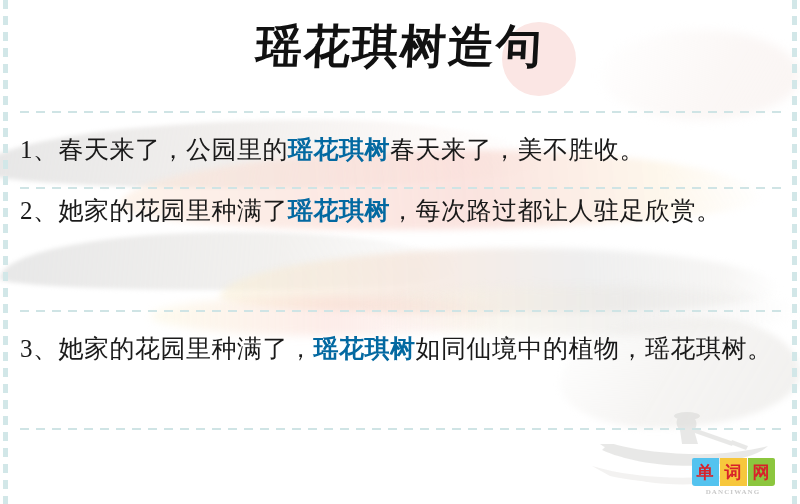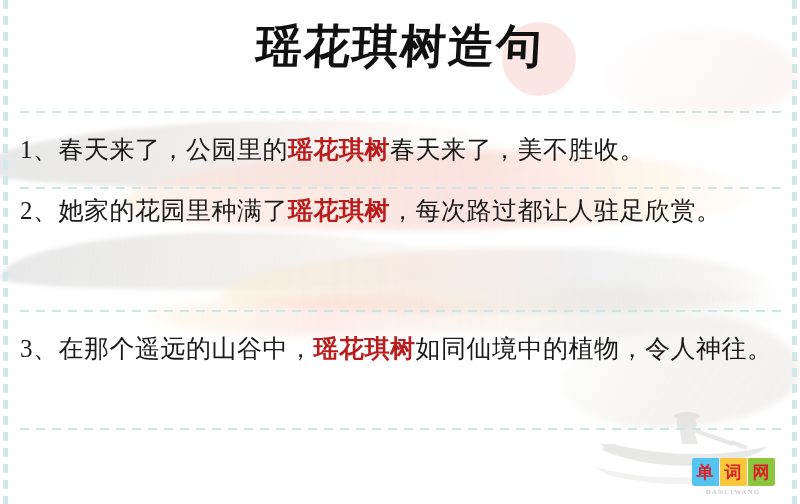--- a/index.html
+++ b/index.html
@@ -169,21 +169,21 @@
     position: absolute;
     left: 20px;
     width: 758px;
     font-family: "Liberation Serif", "DejaVu Serif", serif;
     font-size: 25px;
     line-height: 44px;
     color: #1a1a1a;
     letter-spacing: .5px;
   }
   .sentence .kw {
-    color: #b91c1c;
+    color: #0369a1;
     font-weight: bold;
   }
 
   
   .brand {
     position: absolute;
     left: 690px;
     top: 458px;
     width: 86px;
     z-index: 7;
@@ -274,21 +274,21 @@
 
     <div class="sentence" style="top:128px;">
       <span>1、</span><span>春天来了，公园里的</span><span class="kw">瑶花琪树</span><span>春天来了，美不胜收。</span>
     </div>
 
     <div class="sentence" style="top:189px;">
       <span>2、</span><span>她家的花园里种满了</span><span class="kw">瑶花琪树</span><span>，每次路过都让人驻足欣赏。</span>
     </div>
 
     <div class="sentence" style="top:327px;">
-      <span>3、</span><span>在那个遥远的山谷中，</span><span class="kw">瑶花琪树</span><span>如同仙境中的植物，令人神往。</span>
+      <span>3、</span><span>她家的花园里种满了，</span><span class="kw">瑶花琪树</span><span>如同仙境中的植物，瑶花琪树。</span>
     </div>
 
   </div>
 
   <div class="brand">
     <div class="brand-mark">
       <span class="brand-cell c1">单</span>
       <span class="brand-cell c2">词</span>
       <span class="brand-cell c3">网</span>
     </div>

